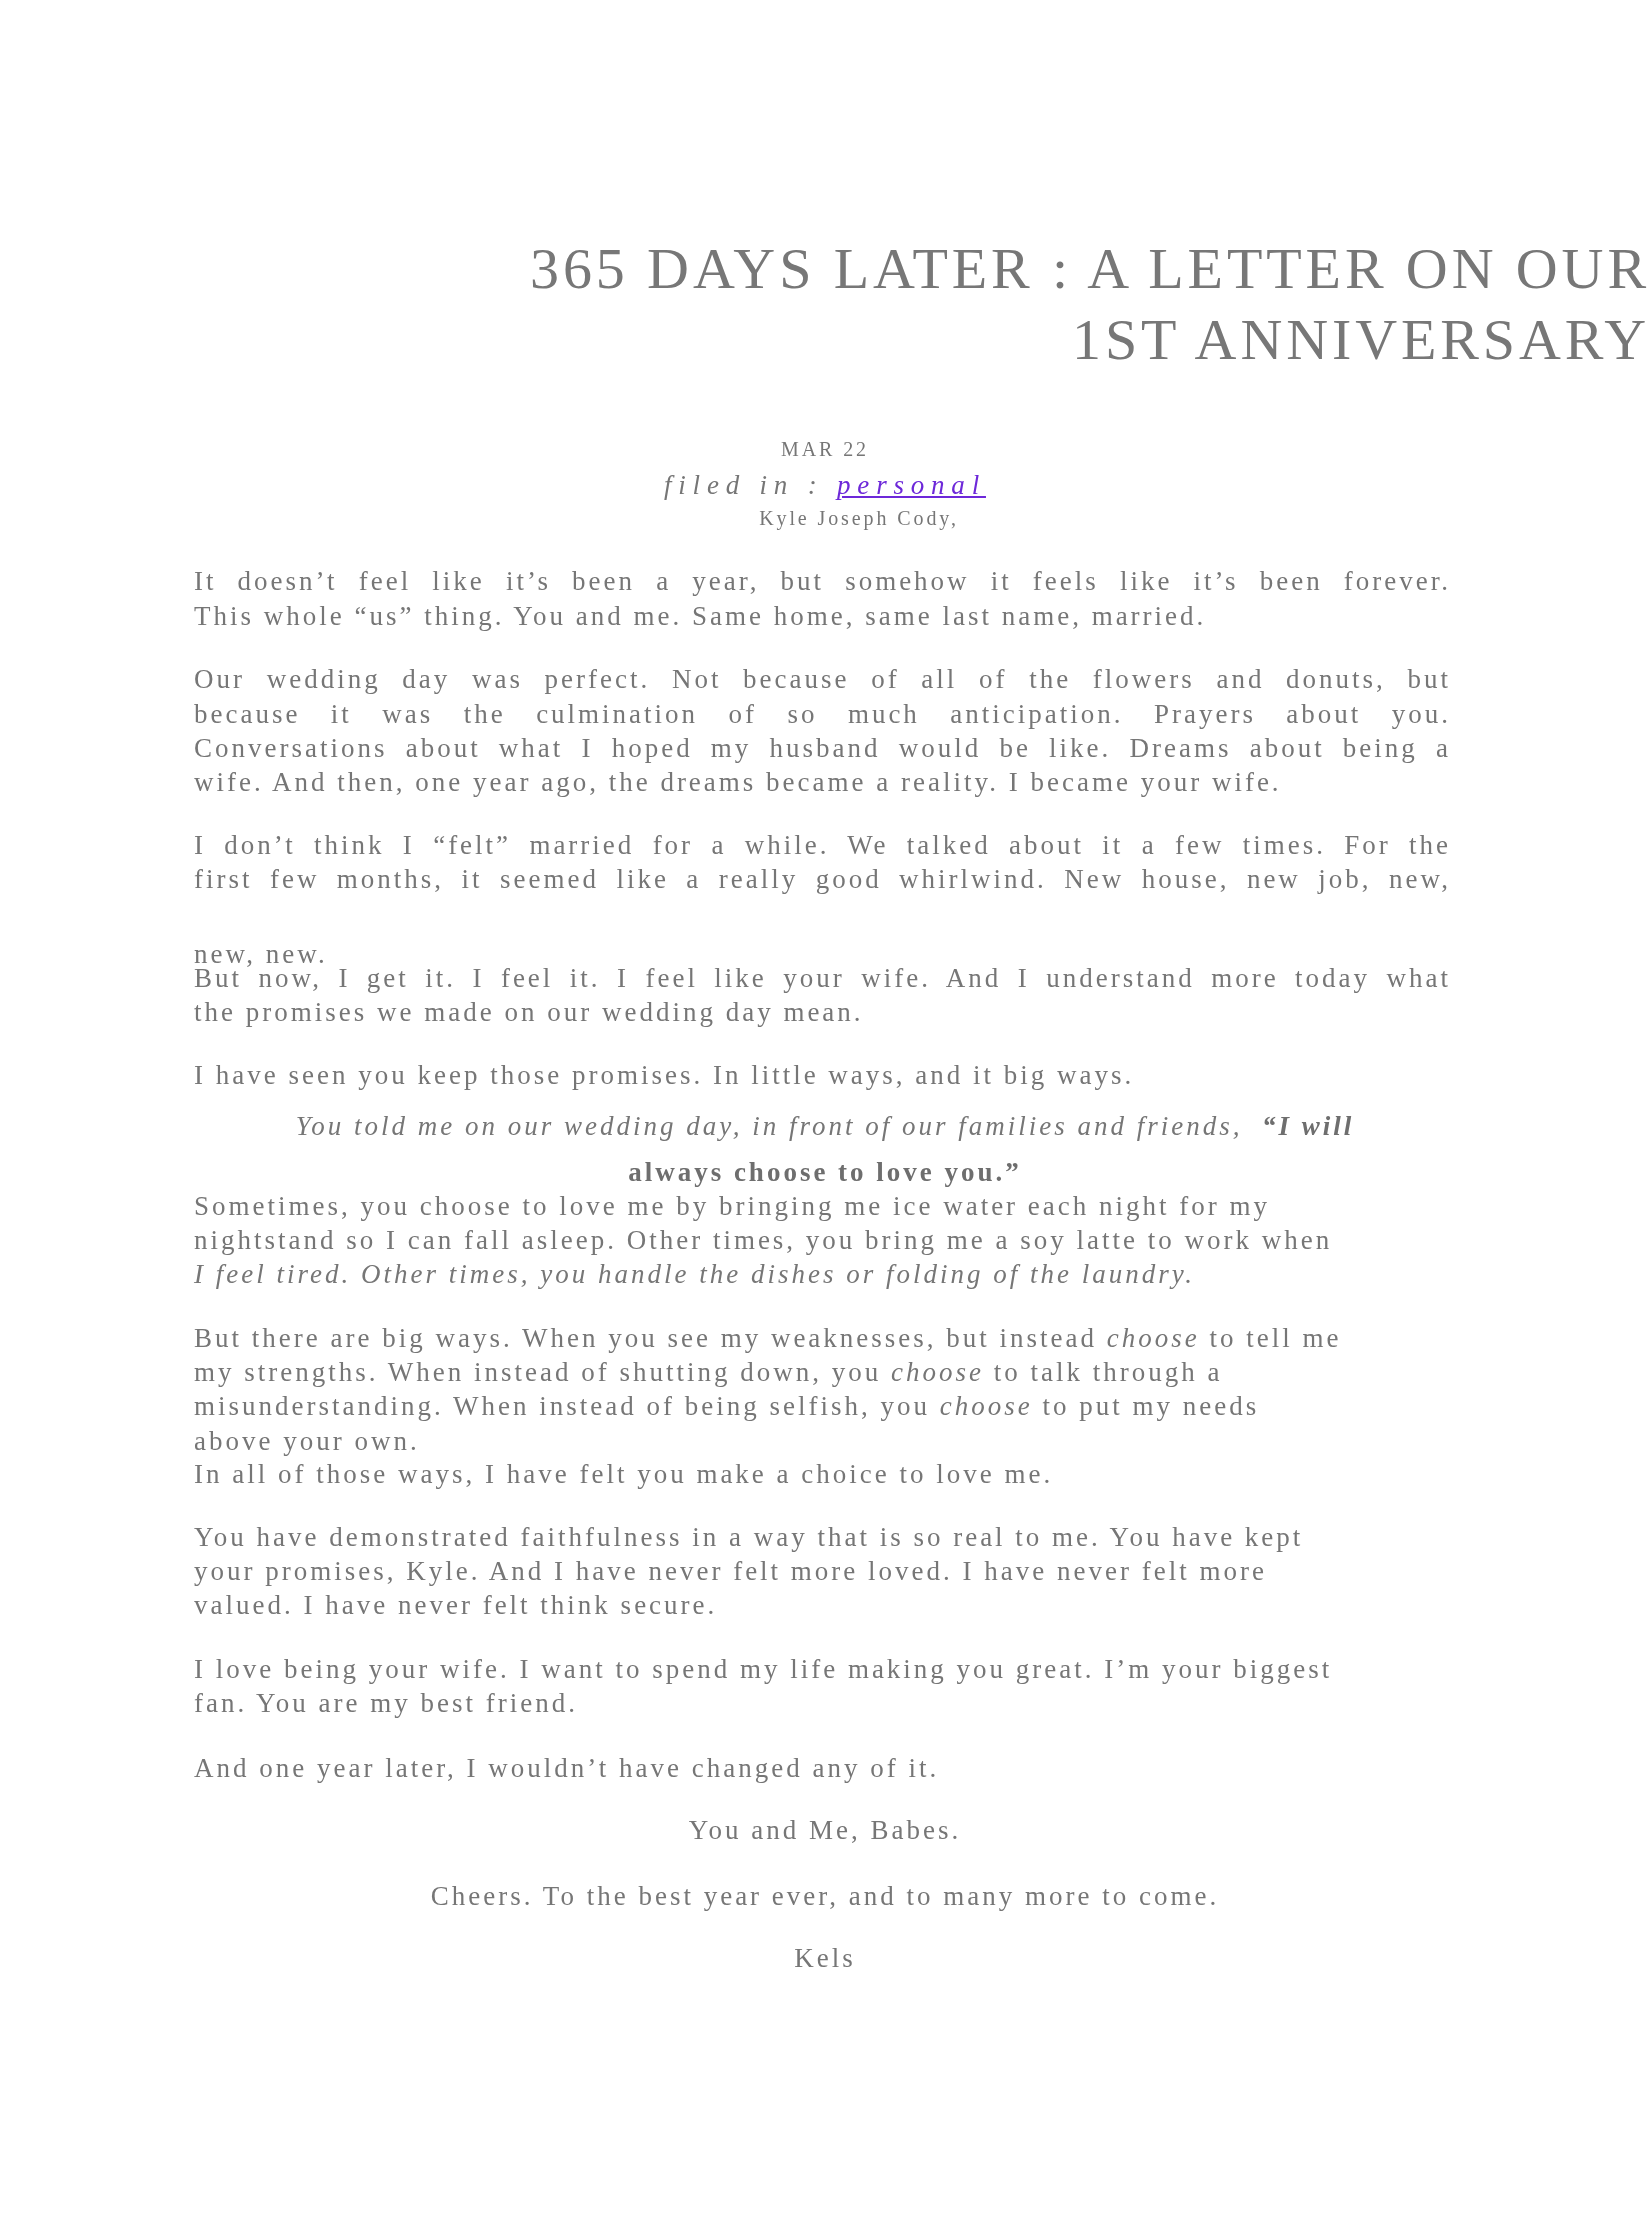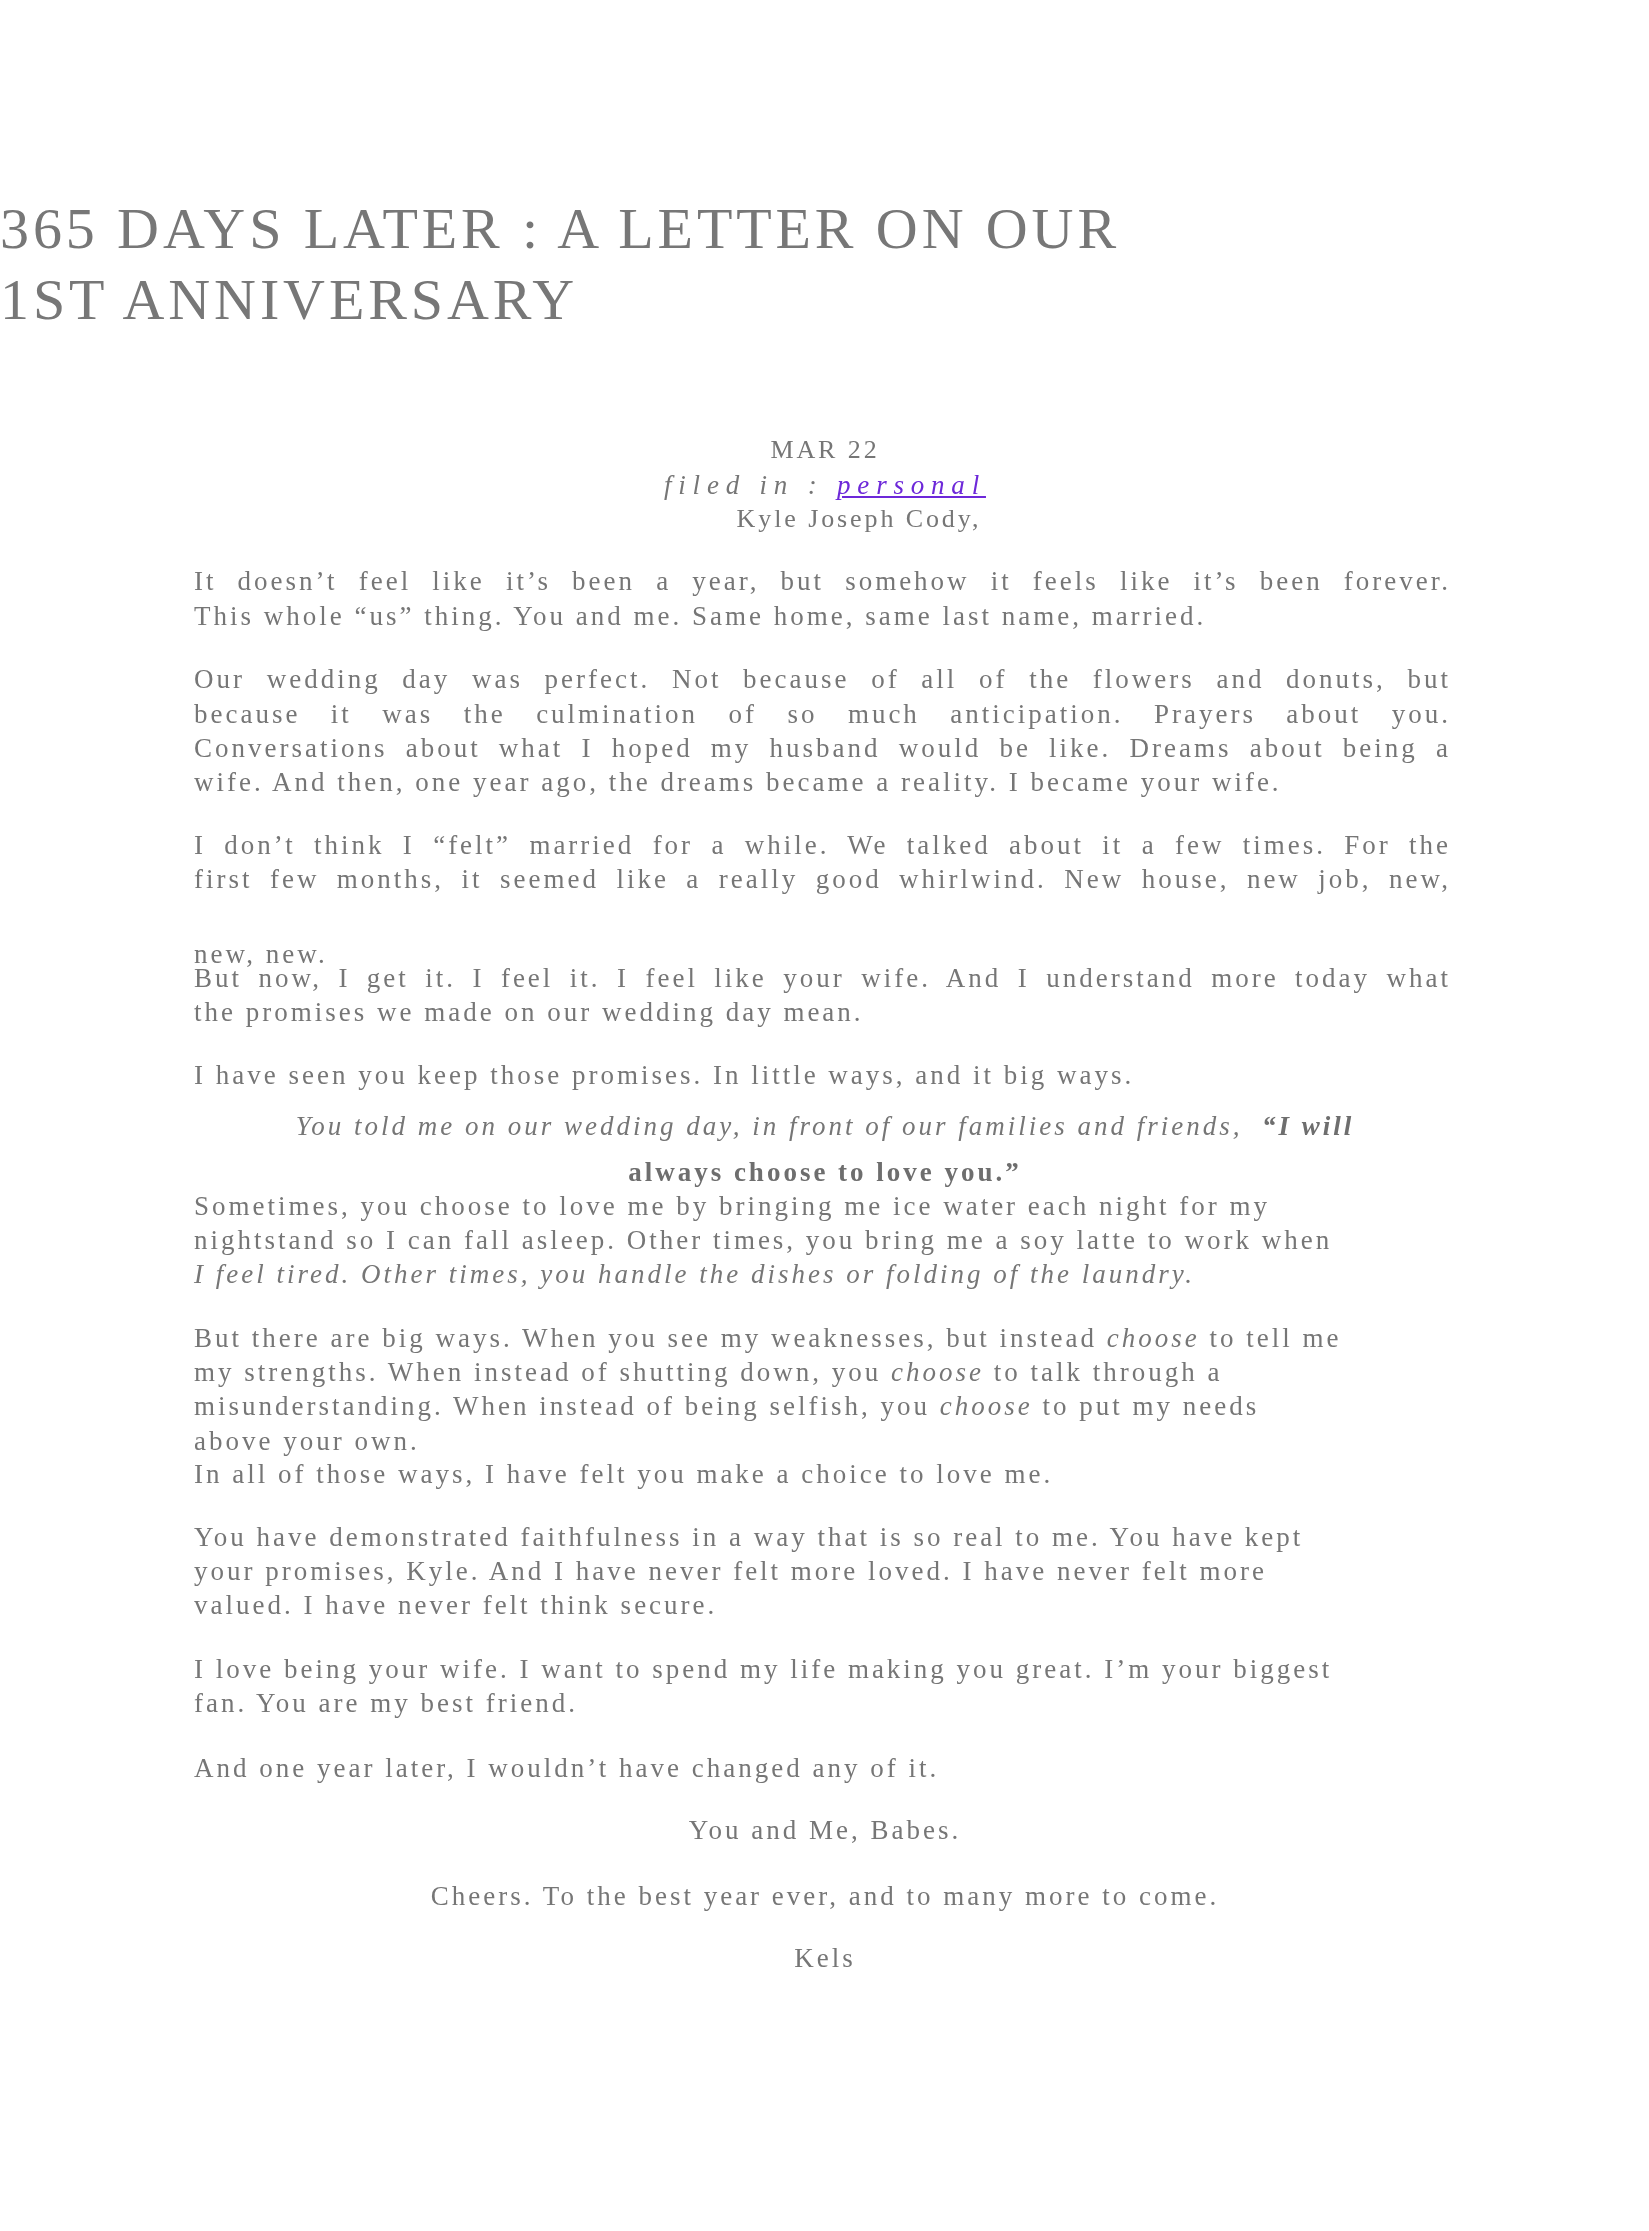--- a/index.html
+++ b/index.html
@@ -1,20 +1,20 @@
 <!DOCTYPE html>
 <html><head>
 <meta charset="utf-8">
 <style>
   html, body { margin:0; padding:0; background:#ffffff; }
   body { width:1650px; height:2232px; position:relative; overflow:hidden;
          font-family:"Liberation Serif","DejaVu Serif",serif; color:#767676; }
-  .title { position:absolute; left:0; width:1650px; text-align:left;
-           font-size:58px; letter-spacing:3.9px; color:#777777; line-height:58px; white-space:nowrap; }
-  .meta { position:absolute; left:0; width:1650px; text-align:center; font-size:26px;
+  .title { position:absolute; left:0; width:1650px; text-align:right;
+           font-size:58px; letter-spacing:3.9px; color:#777777; line-height:58px; white-space:nowrap;margin-top:40px; }
+  .meta { position:absolute; left:0; width:1650px; text-align:center; font-size:20px;
           letter-spacing:2.9px; line-height:33px; white-space:nowrap; }
   .meta.italic { font-style:italic; letter-spacing:6.8px; font-size:27px; }
   .meta a { color:#6d28d9; text-decoration:underline; }
   .line { position:absolute; left:194px; font-size:27px; letter-spacing:3px;
           line-height:33px; white-space:nowrap; color:#767676; }
   .just { width:1257px; text-align:justify; text-align-last:justify; }
   .center { left:0; width:1650px; text-align:center; }
   .bold { font-weight:bold; color:#6e6e6e; }
   .it { font-style:italic; }
 </style>

